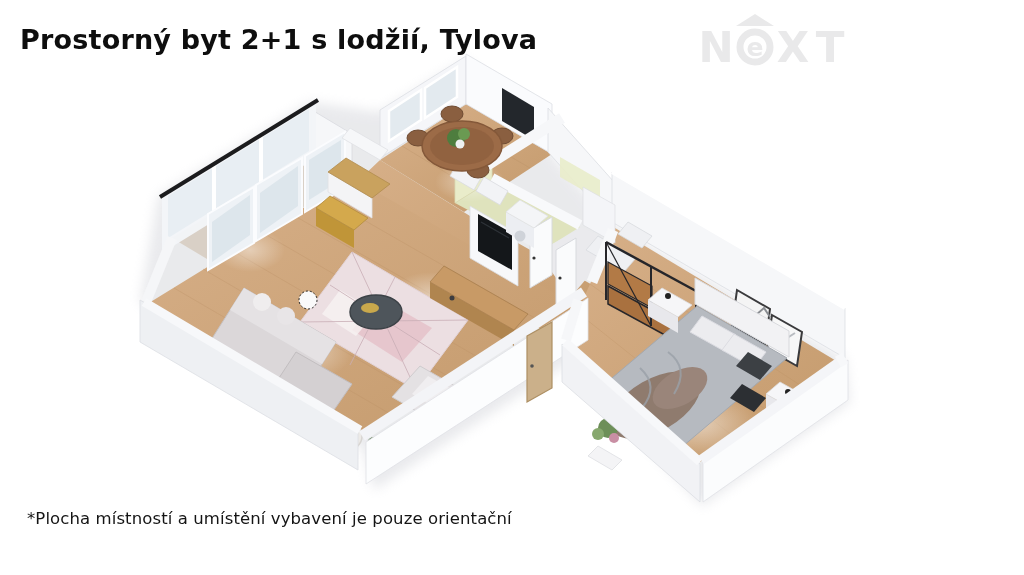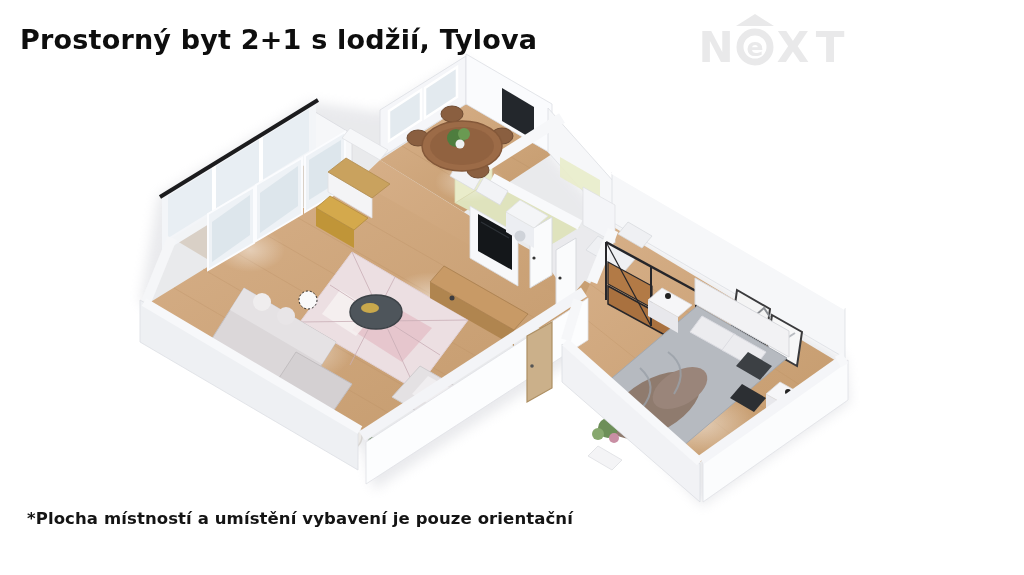--- a/index.html
+++ b/index.html
@@ -5,21 +5,21 @@
   html,body{margin:0;padding:0;background:#ffffff;}
   .stage{
     position:relative;width:1024px;height:575px;background:#fff;overflow:hidden;
     font-family:"DejaVu Sans","Liberation Sans",sans-serif;
   }
   .title{
     position:absolute;left:20px;top:24px;font-size:27px;font-weight:bold;
     color:#0e0e0e;letter-spacing:.2px;white-space:nowrap;
   }
   .disclaimer{
-    position:absolute;left:27px;top:509px;font-size:16.5px;font-weight:700;
+    position:absolute;left:27px;top:509px;font-size:16.5px;font-weight:400;
     color:#141414;letter-spacing:.1px;white-space:nowrap;
   }
   .watermark{position:absolute;left:690px;top:10px;width:170px;height:62px;}
   .ribbon-wrap{
     position:absolute;right:0;top:498px;width:160px;height:56px;
     filter:drop-shadow(0 2px 5px rgba(120,125,135,.45));
   }
   svg text.wm{font-family:"DejaVu Sans","Liberation Sans",sans-serif;font-weight:bold;}
 </style>
 </head>

